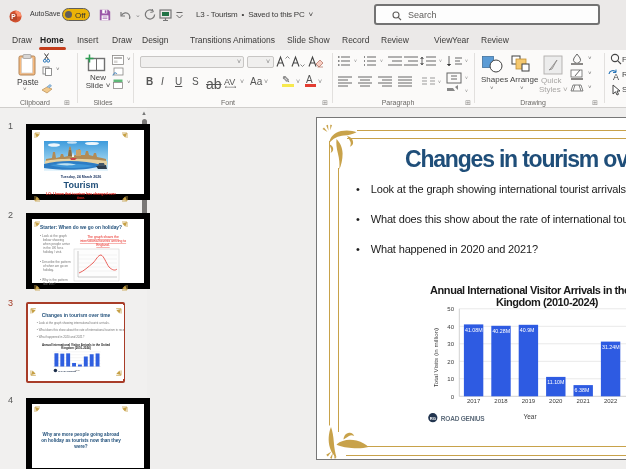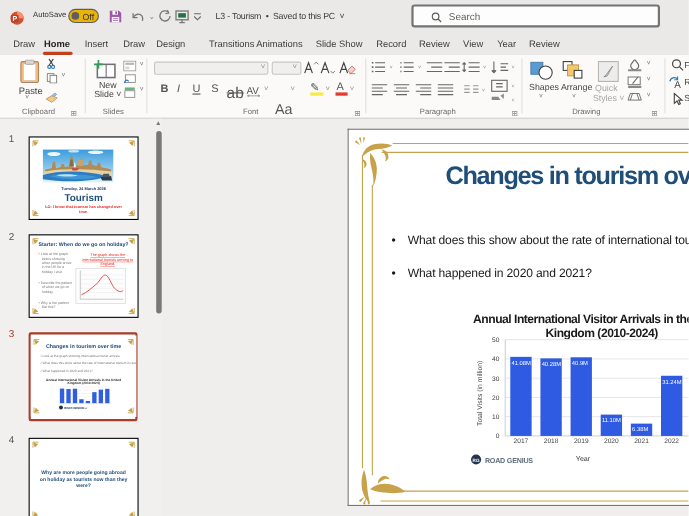--- a/index.html
+++ b/index.html
@@ -13,21 +13,21 @@
 #ribbon { position:absolute; top:50px; left:0; width:626px; height:58px; background:#fbfaf9; border-bottom:1px solid #d0cecc; }
 .menuitem { position:absolute; top:7px; font-size:8.5px; color:#3b3a39; }
 .grplabel { position:absolute; top:99px; font-size:7px; color:#6a6865; text-align:center; }
 .vdiv { position:absolute; top:53px; width:1px; height:50px; background:#e2e0de; }
 .launch { position:absolute; top:99px; width:7px; height:7px; font-size:7px; color:#8a8886; }
 
 
 #thumbpanel { position:absolute; top:108px; left:0; width:147px; height:361px; background:#f1f0ef; }
 #slide { position:absolute; top:117px; left:316px; width:311px; height:343px; background:#fff; border-left:1px solid #777; border-top:1px solid #777; border-bottom:1px solid #777; }
 
-.thumb { position:absolute; left:26px; width:100px; background:#fff; border:1px solid #000000; }
+.thumb { position:absolute; left:26px; width:124px; background:#fff; border:6px solid #000000; }
 .tnum { position:absolute; left:8px; font-size:9px; color:#555; }
 </style>
 </head>
 <body>
 <div id="app">
 
 <div id="titlebar">
 
   <svg class="abs" style="left:9px;top:10px" width="13" height="13" viewBox="0 0 13 13">
     <circle cx="6.5" cy="6.5" r="6" fill="#d35230"></circle>
@@ -85,21 +85,21 @@
   <div class="menuitem" style="left:40px;font-weight:bold;color:#222">Home</div>
   <div class="abs" style="left:39px;top:19px;width:27px;height:2.5px;background:#c43e1c;border-radius:2px"></div>
   <div class="menuitem" style="left:77px">Insert</div>
   <div class="menuitem" style="left:112px">Draw</div>
   <div class="menuitem" style="left:142px">Design</div>
   <div class="menuitem" style="left:190px">Transitions</div>
   <div class="menuitem" style="left:233px">Animations</div>
   <div class="menuitem" style="left:287px">Slide Show</div>
   <div class="menuitem" style="left:342px">Record</div>
   <div class="menuitem" style="left:381px">Review</div>
-  <div class="menuitem" style="left:421px">View</div>
+  <div class="menuitem" style="left:434px">View</div>
   <div class="menuitem" style="left:452px">Year</div>
   <div class="menuitem" style="left:481px">Review</div>
 </div>
 
 <div id="ribbon"></div>
 <div id="ribbon-content">
 
   <svg class="abs" style="left:17px;top:54px" width="20" height="22" viewBox="0 0 20 22">
     <rect x="2" y="2" width="16" height="19" rx="1.5" fill="#f6ba7f" stroke="#b1855a" stroke-width="1"></rect>
     <rect x="4.5" y="4" width="11" height="15" fill="#fff" stroke="#c8c6c4" stroke-width="0.6"></rect>
@@ -167,21 +167,21 @@
   <div class="abs" style="left:146px;top:76px;font-size:10px;color:#555;font-weight:bold">B</div>
   <div class="abs" style="left:161px;top:76px;font-size:10px;color:#555;font-style:italic">I</div>
   <div class="abs" style="left:175px;top:76px;font-size:10px;color:#555;text-decoration:underline">U</div>
   <div class="abs" style="left:192px;top:76px;font-size:10px;color:#555">S</div>
   <div class="abs" style="left:206px;top:76px;font-size:14px;color:#555;text-decoration:line-through">ab</div>
   <svg class="abs" style="left:224px;top:77px" width="14" height="11" viewBox="0 0 14 11">
     <text x="0" y="8" font-size="9" fill="#555" font-family="Liberation Sans">AV</text>
     <path d="M1 10.2 H12 M1 10.2 l1.5 -1 M1 10.2 l1.5 1 M12 10.2 l-1.5 -1 M12 10.2 l-1.5 1" stroke="#777" stroke-width="0.7" fill="none"></path>
   </svg>
   <div class="abs" style="left:240px;top:78px;font-size:7px;color:#888">˅</div>
-  <div class="abs" style="left:250px;top:92px;font-size:13px;color:#555">Aa</div>
+  <div class="abs" style="left:250px;top:76px;font-size:10px;color:#555">Aa</div>
   <div class="abs" style="left:264px;top:78px;font-size:7px;color:#888">˅</div>
   <div class="abs" style="left:282px;top:74px;font-size:10px;color:#555">✎</div>
   <div class="abs" style="left:282px;top:84px;width:12px;height:3px;background:#f7e94e"></div>
   <div class="abs" style="left:296px;top:78px;font-size:7px;color:#888">˅</div>
   <div class="abs" style="left:306px;top:74px;font-size:10px;color:#555">A</div>
   <div class="abs" style="left:305px;top:84px;width:11px;height:3px;background:#e33c31"></div>
   <div class="abs" style="left:318px;top:78px;font-size:7px;color:#888">˅</div>
   <div class="grplabel" style="left:205px;width:46px">Font</div>
   <div class="launch" style="left:322px">⊞</div>
   <div class="vdiv" style="left:332px"></div>
@@ -449,20 +449,21 @@
     <path d="M19.5 326.5 C25 321.5 33 320.8 39.5 322.6 C45 324.2 49.5 326.8 51.5 329 C46.5 330.4 40 330.6 34.5 330 C28.5 329.4 22.5 328.6 19.5 326.5 Z"></path>
     <path d="M26.5 321.5 C26.8 317.8 29 315.2 32.2 314.8 C34.5 314.5 36.5 315.8 37.2 318 C35.5 317 33.5 317 32 318 C30.3 319 28.3 320.3 26.5 321.5 Z"></path>
     <path d="M14.5 333.5 L9.2 336.8 L10.8 338.6 Z"></path>
     <path d="M15.8 334.8 L13 340 L14.9 340.8 Z"></path>
     <path d="M17.3 335 L17.4 340.6 L19.2 340.2 Z"></path>
   </g>
 </svg>
 
 <div class="abs" style="left:405px;top:148px;font-size:23px;line-height:23px;letter-spacing:-1.2px;font-weight:bold;color:#1f4e79;white-space:nowrap">Changes in tourism ov</div>
 
+<div class="abs" style="left:356px;top:182.5px;font-size:11px;line-height:13px;letter-spacing:-0.15px;color:#1a1a1a;white-space:nowrap">•<span style="display:inline-block;width:11px"></span>Look at the graph showing international tourist arrivals</div>
 <div class="abs" style="left:356px;top:212.5px;font-size:11px;line-height:13px;letter-spacing:-0.15px;color:#1a1a1a;white-space:nowrap">•<span style="display:inline-block;width:11px"></span>What does this show about the rate of international tou</div>
 <div class="abs" style="left:356px;top:242.5px;font-size:11px;line-height:13px;letter-spacing:-0.15px;color:#1a1a1a;white-space:nowrap">•<span style="display:inline-block;width:11px"></span>What happened in 2020 and 2021?</div>
 
 <svg class="abs" style="left:420px;top:280px" width="206" height="160" viewBox="0 0 206 160">
   <text x="127" y="13.9" font-size="11" font-weight="bold" fill="#1a1a1a" text-anchor="middle" letter-spacing="-0.45">Annual International Visitor Arrivals in the United</text>
   <text x="127" y="26.4" font-size="11" font-weight="bold" fill="#1a1a1a" text-anchor="middle" letter-spacing="-0.45">Kingdom (2010-2024)</text>
 
   <g stroke="#e6e6e6" stroke-width="0.9">
     <path d="M39.3 28.8 H206 M39.3 46.3 H206 M39.3 63.8 H206 M39.3 81.3 H206 M39.3 98.8 H206"></path>
   </g>

